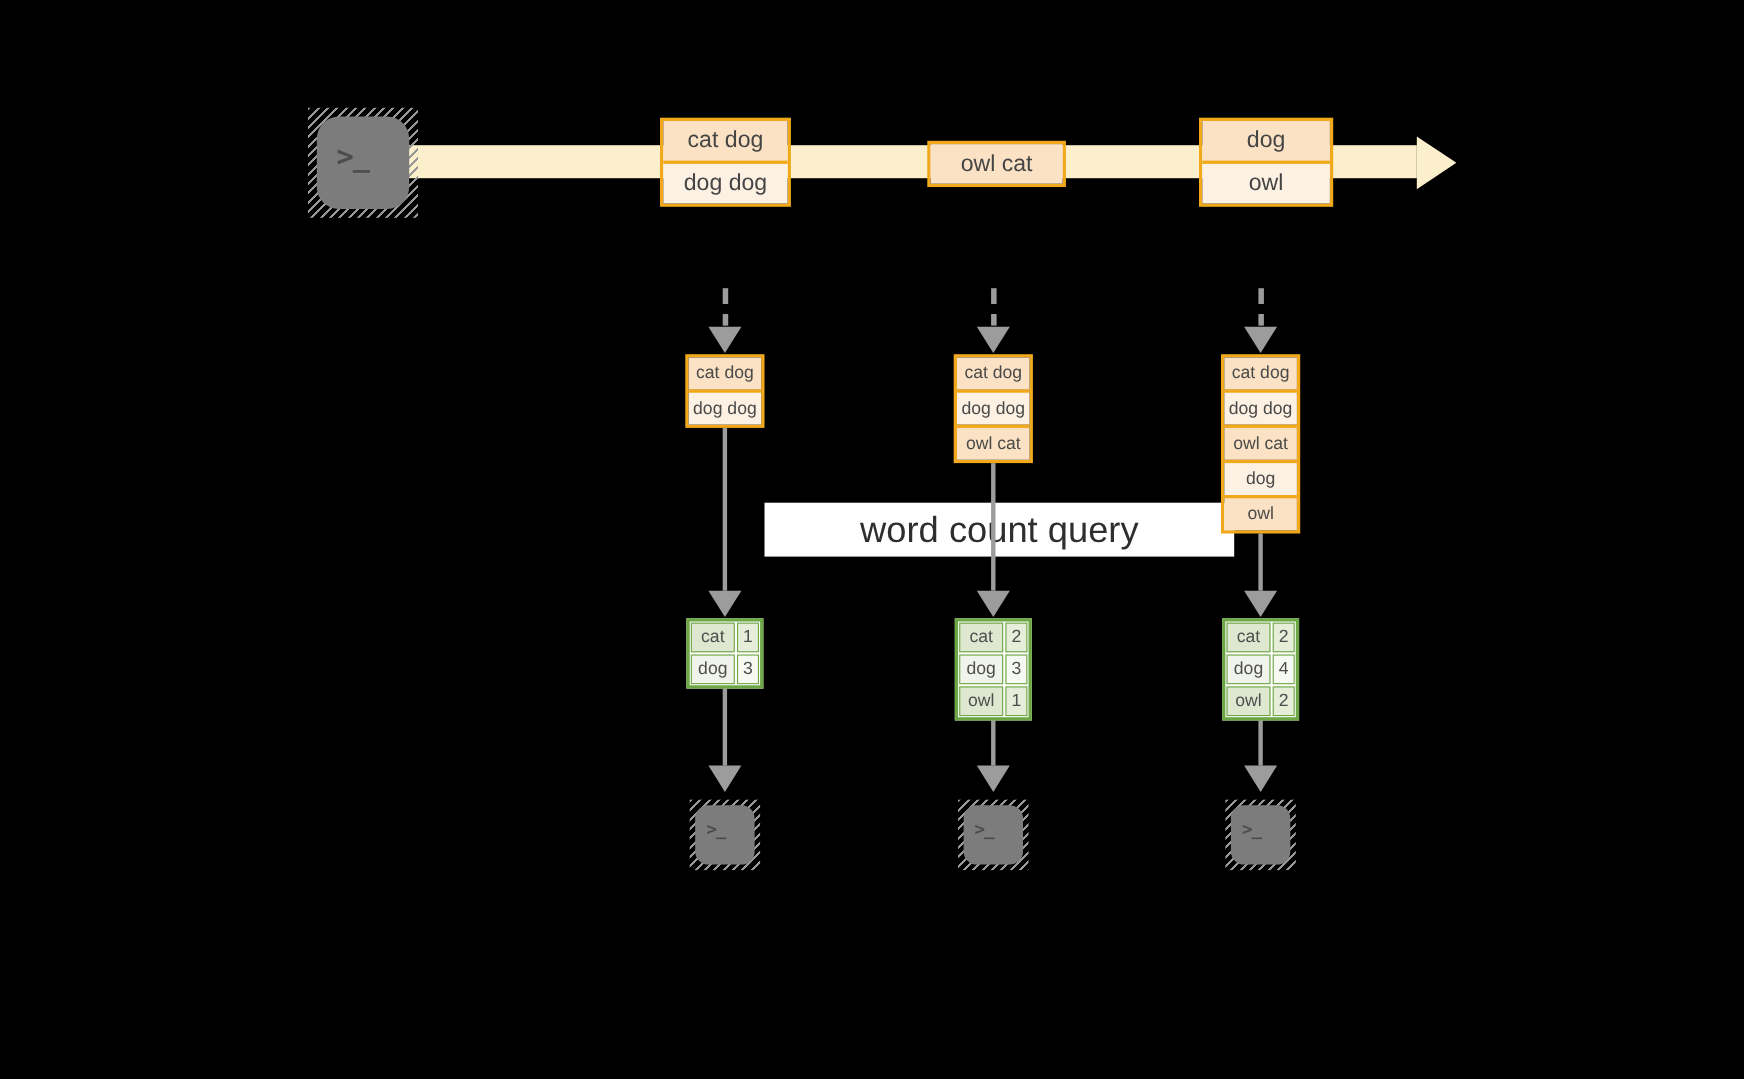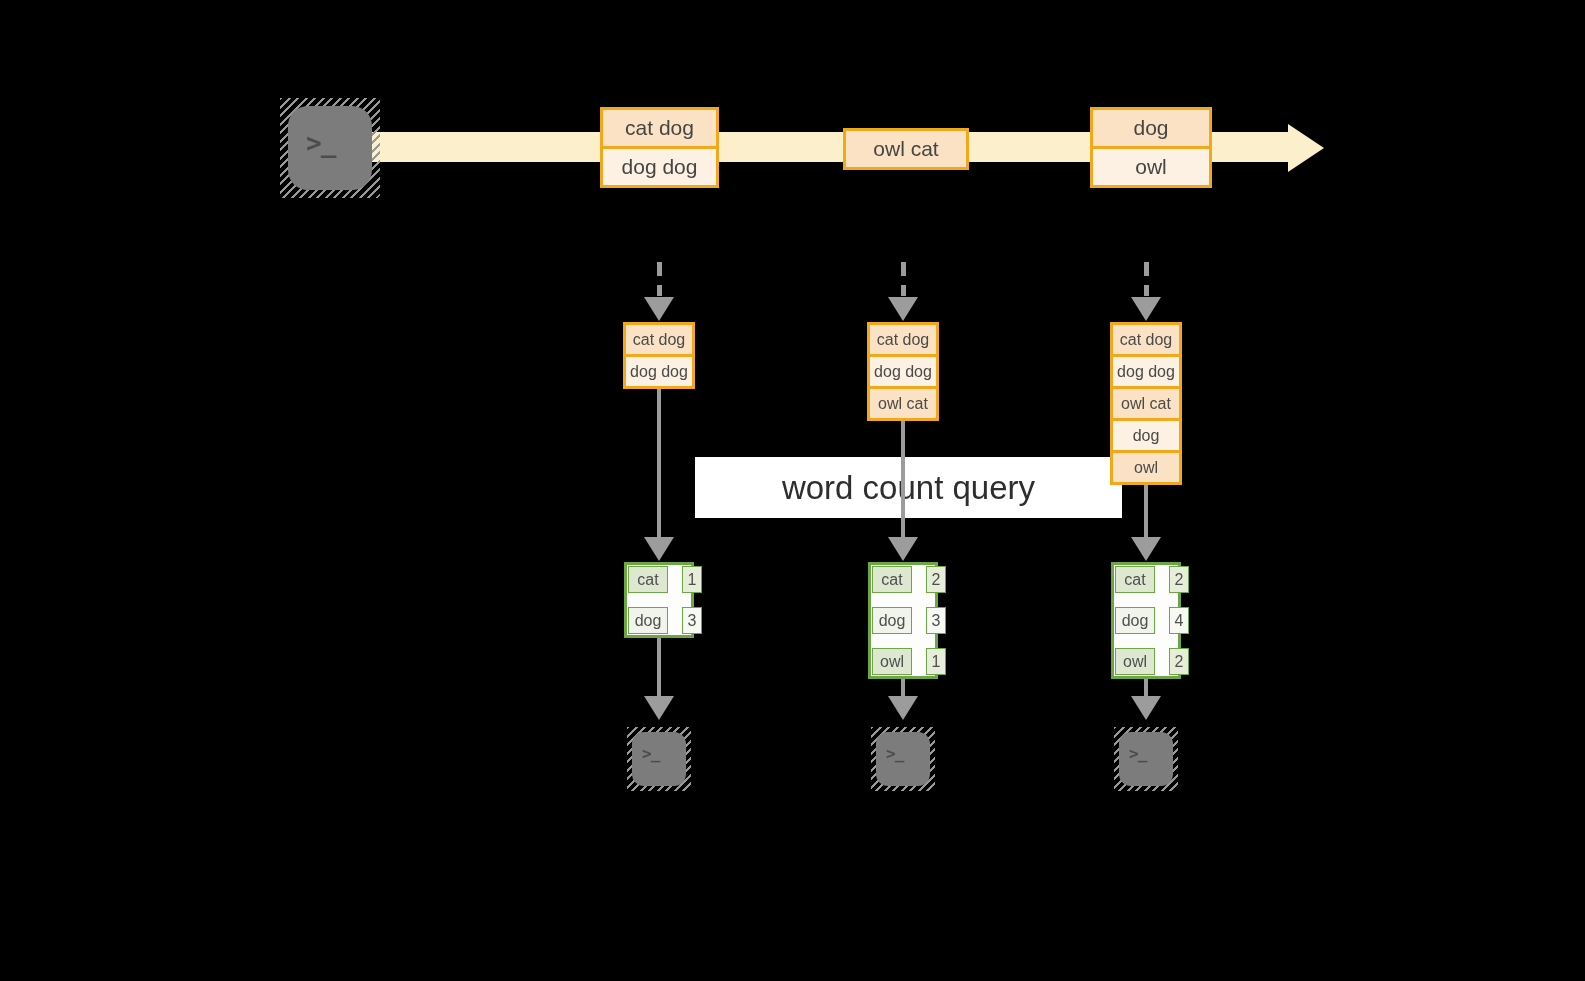--- a/index.html
+++ b/index.html
@@ -35,26 +35,26 @@
   .stack-row + .stack-row{border-top:3px solid #f1a91b;}
   .stack-row:nth-child(odd){background:#fbe2c4;}
   .stack-row:nth-child(even){background:#fcf1e2;}
   
   .dash-line{position:absolute;top:262px;width:5px;height:34px;z-index:2;
     background:repeating-linear-gradient(to bottom,#9c9c9c 0 14px,transparent 14px 23px);}
   .head-down{position:absolute;width:0;height:0;z-index:6;
     border-left:15px solid transparent;border-right:15px solid transparent;border-top:24px solid #9c9c9c;}
   .gline{position:absolute;width:4px;background:#9c9c9c;z-index:6;}
   
-  .banner{position:absolute;left:695px;top:457px;width:427px;height:61px;background:#ffffff;z-index:5;
+  .banner{position:absolute;left:695px;top:457px;width:427px;height:49px;background:#ffffff;z-index:5;
     display:flex;align-items:center;justify-content:center;}
   .banner span{font-size:33px;color:#2e2e2e;letter-spacing:0px;}
   
   .gtable{position:absolute;top:562px;width:70px;background:#fdfefc;border:3px solid #6da644;
-    box-sizing:border-box;padding:1px;display:grid;grid-template-columns:40px 20px;gap:14px;z-index:7;}
+    box-sizing:border-box;padding:1px;display:grid;grid-template-columns:40px 20px;gap:2px;z-index:7;}
   .gcell{border:1px solid #6da644;height:27px;box-sizing:border-box;display:flex;align-items:center;
     justify-content:center;font-size:16px;color:#4f4f4f;}
   .gtable .r-odd.c-word{background:#dee8d1;}
   .gtable .r-odd.c-num{background:#e6eeda;}
   .gtable .r-even.c-word{background:#f0f4ea;}
   .gtable .r-even.c-num{background:#f7f9f3;}
 </style>
 </head>
 <body>
 

